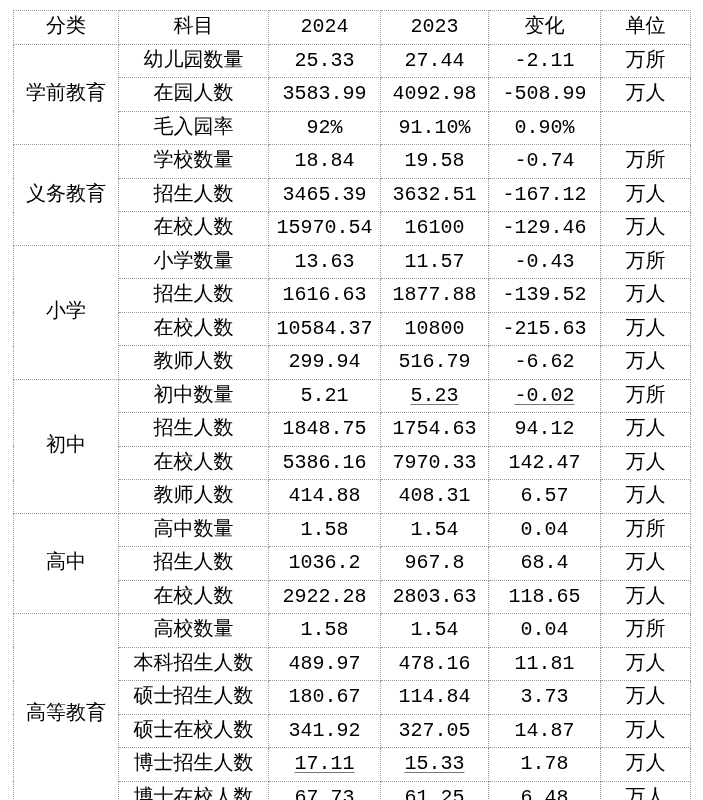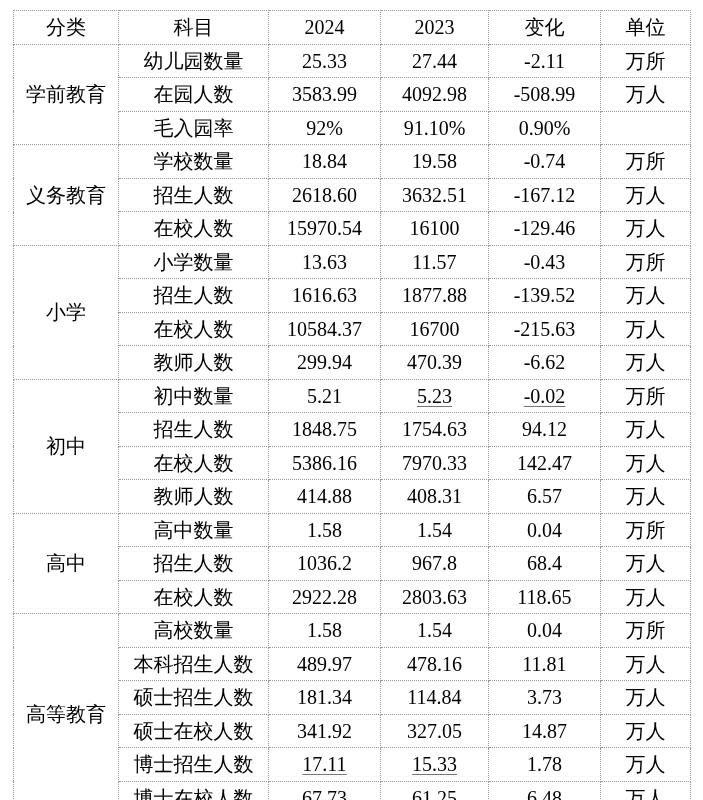--- a/index.html
+++ b/index.html
@@ -10,20 +10,21 @@
     height: 800px;
     color: #000000;
     font-family: "Liberation Serif", "DejaVu Serif", serif;
   }
   .page {
     position: relative;
     width: 703px;
     height: 800px;
     background: #ffffff;
     overflow: hidden;
+    font-family: Liberation Mono, monospace;
   }
   table.stats {
     position: absolute;
     left: 13px;
     top: 10px;
     border-collapse: collapse;
     table-layout: fixed;
     width: 677px;
   }
   table.stats col.c-category { width: 105px; }
@@ -100,21 +101,21 @@
         <tr>
           <td rowspan="3">义务教育</td>
           <td>学校数量</td>
           <td>18.84</td>
           <td>19.58</td>
           <td>-0.74</td>
           <td>万所</td>
         </tr>
         <tr>
           <td>招生人数</td>
-          <td>2618.60</td>
+          <td>3465.39</td>
           <td>3632.51</td>
           <td>-167.12</td>
           <td>万人</td>
         </tr>
         <tr>
           <td>在校人数</td>
           <td>15970.54</td>
           <td>16100</td>
           <td>-129.46</td>
           <td>万人</td>
@@ -130,28 +131,28 @@
         <tr>
           <td>招生人数</td>
           <td>1616.63</td>
           <td>1877.88</td>
           <td>-139.52</td>
           <td>万人</td>
         </tr>
         <tr>
           <td>在校人数</td>
           <td>10584.37</td>
-          <td>16700</td>
+          <td>10800</td>
           <td>-215.63</td>
           <td>万人</td>
         </tr>
         <tr>
           <td>教师人数</td>
           <td>299.94</td>
-          <td>470.39</td>
+          <td>516.79</td>
           <td>-6.62</td>
           <td>万人</td>
         </tr>
         <tr>
           <td rowspan="4">初中</td>
           <td>初中数量</td>
           <td>5.21</td>
           <td class="u">5.23</td>
           <td class="u">-0.02</td>
           <td>万所</td>
@@ -209,21 +210,21 @@
         </tr>
         <tr>
           <td>本科招生人数</td>
           <td>489.97</td>
           <td>478.16</td>
           <td>11.81</td>
           <td>万人</td>
         </tr>
         <tr>
           <td>硕士招生人数</td>
-          <td>181.34</td>
+          <td>180.67</td>
           <td>114.84</td>
           <td>3.73</td>
           <td>万人</td>
         </tr>
         <tr>
           <td>硕士在校人数</td>
           <td>341.92</td>
           <td>327.05</td>
           <td>14.87</td>
           <td>万人</td>

